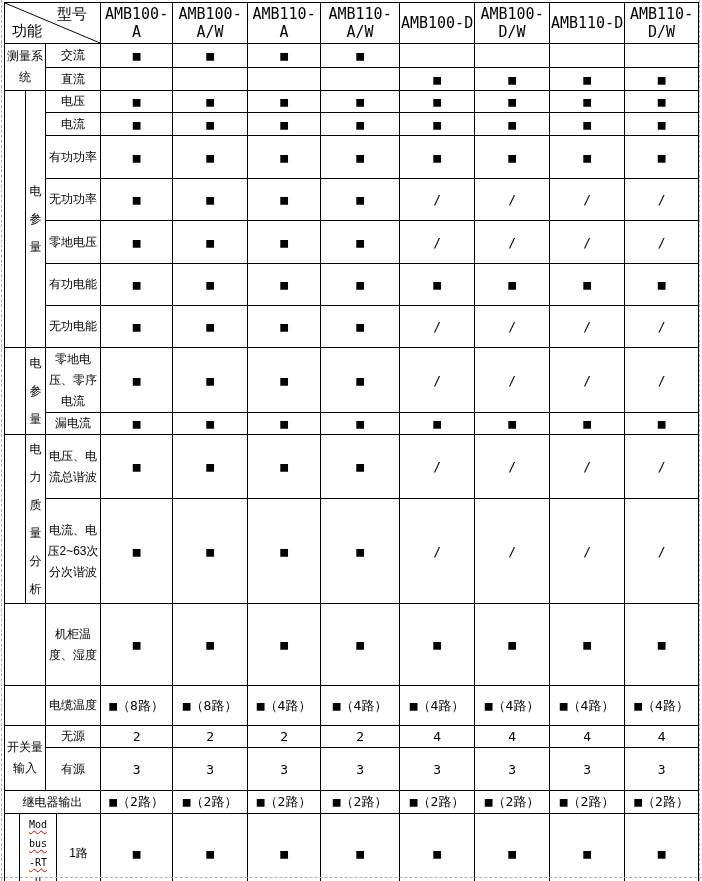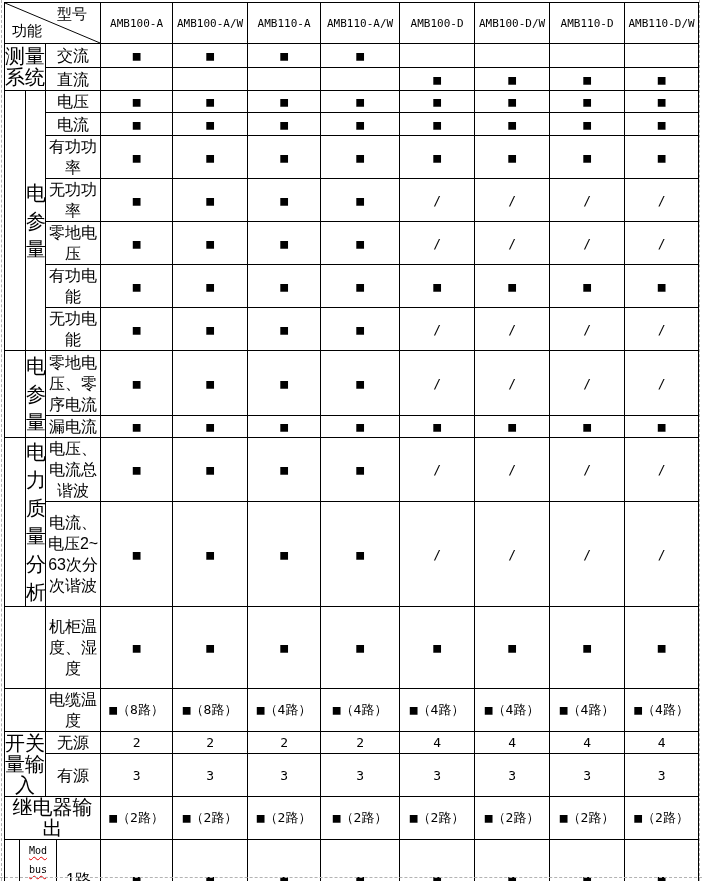--- a/index.html
+++ b/index.html
@@ -7,23 +7,23 @@
     width:702px;height:881px;background:#ffffff;position:relative;overflow:hidden;
     font-family:"Liberation Sans",sans-serif;color:#000;
   }
   .tbl{
     position:absolute;left:4px;top:2px;
     border-collapse:collapse;table-layout:fixed;width:694px;
   }
   .tbl td,.tbl th{
     border:1px solid #000;padding:0;text-align:center;vertical-align:middle;overflow:hidden;
   }
-  .tbl th{font-family:"DejaVu Sans Mono","Liberation Mono",monospace;font-size:11px;font-weight:normal;}
-  .il{font-size:16px;line-height:21px;word-break:break-all;padding:0 2px;margin-left:28px;}
-  .gl{font-size:20px;line-height:21px;word-break:break-all;padding:0 2px;}
+  .tbl th{font-family:"DejaVu Sans Mono","Liberation Mono",monospace;font-size:15px;font-weight:normal;}
+  .il{font-size:12px;line-height:21px;word-break:break-all;padding:0 2px;margin-left:28px;}
+  .gl{font-size:12px;line-height:21px;word-break:break-all;padding:0 2px;}
   .vert{line-height:28px;padding:0;margin-top:24px;}
   .dc{font-family:"DejaVu Sans Mono","Liberation Mono",monospace;font-size:13px;}
   .ec{background:#fff;}
   .corner{position:relative;}
   .corner svg{position:absolute;left:0;top:0;width:100%;height:100%;display:block;}
   .corner .lbl-tr{position:absolute;top:2px;right:13px;font-size:15px;}
   .corner .lbl-bl{position:absolute;bottom:2px;left:7px;font-size:15px;}
   .modbus{font-family:"DejaVu Sans Mono","Liberation Mono",monospace;font-size:10px;line-height:19px;}
   .wavy{
     display:inline-block;

